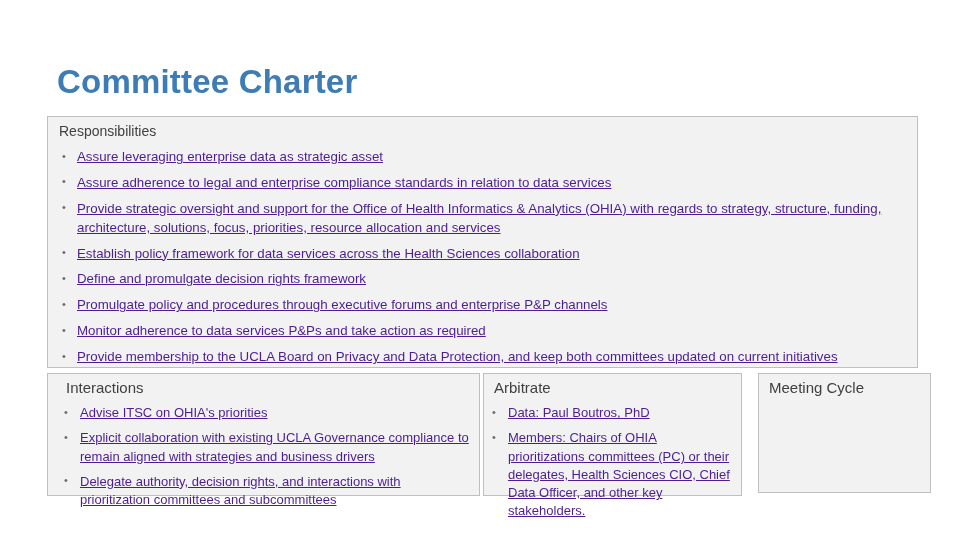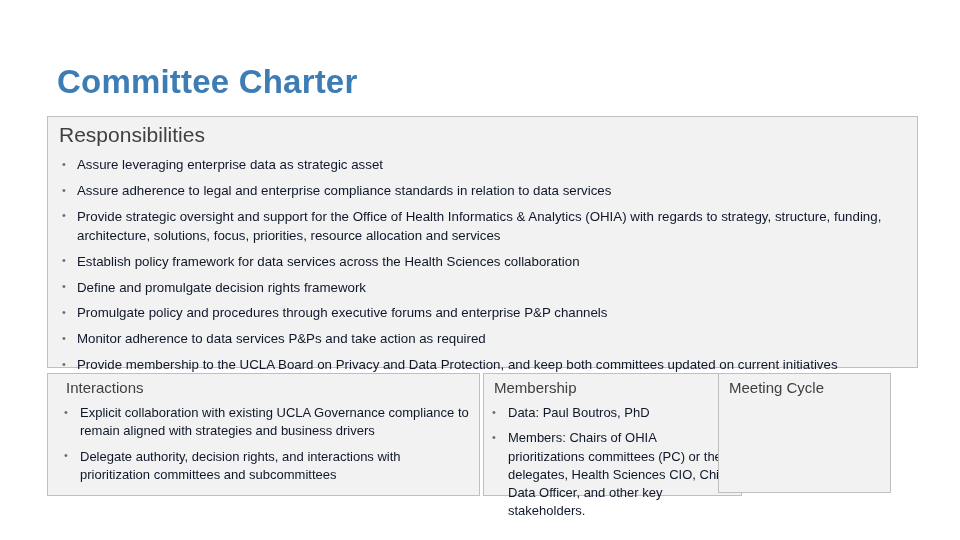--- a/index.html
+++ b/index.html
@@ -49,47 +49,48 @@
     height: 123px;
     padding-left: 8px;
   }
   .panel-membership {
     left: 483px;
     top: 373px;
     width: 259px;
     height: 123px;
   }
   .panel-meeting {
-    left: 718px;
+    left: 758px;
     top: 373px;
     width: 173px;
     height: 120px;
   }
   .panel-header {
     color: #404040;
     font-size: 15px;
     line-height: 1.15;
     padding: 5px 0 1px 10px;
   }
   .panel-responsibilities .panel-header {
-    font-size: 21px;
+    font-size: 14px;
     padding: 6px 0 2px 11px;
   }
   .bullets {
     list-style: none;
     margin: 0;
     padding: 0;
   }
   .bullet {
     position: relative;
-    color: #0f172a;
+    color: #4c1d95;
     font-size: 13.3px;
     line-height: 1.42;
     padding-left: 27px;
     margin-top: 6.5px;
+    text-decoration: underline;
   }
   .panel-responsibilities .bullet {
     padding-left: 29px;
     margin-top: 7px;
     margin-right: 12px;
   }
   .bullet::before {
     content: "\2022";
     position: absolute;
     left: 12px;
@@ -140,27 +141,28 @@
       <li class="bullet">Define and promulgate decision rights framework</li>
       <li class="bullet">Promulgate policy and procedures through executive forums and enterprise P&amp;P channels</li>
       <li class="bullet">Monitor adherence to data services P&amp;Ps and take action as required</li>
       <li class="bullet">Provide membership to the UCLA Board on Privacy and Data Protection, and keep both committees updated on current initiatives</li>
     </ul>
   </section>
 
   <section class="panel panel-interactions">
     <div class="panel-header">Interactions</div>
     <ul class="bullets">
+      <li class="bullet">Advise ITSC on OHIA's priorities</li>
       <li class="bullet">Explicit collaboration with existing UCLA Governance compliance to remain aligned with strategies and business drivers</li>
       <li class="bullet">Delegate authority, decision rights, and interactions with prioritization committees and subcommittees</li>
     </ul>
   </section>
 
   <section class="panel panel-membership">
-    <div class="panel-header">Membership</div>
+    <div class="panel-header">Arbitrate</div>
     <ul class="bullets">
       <li class="bullet">Data: Paul Boutros, PhD</li>
       <li class="bullet">Members: Chairs of OHIA prioritizations committees (PC) or their delegates, Health Sciences CIO, Chief Data Officer, and other key stakeholders.</li>
     </ul>
   </section>
 
   <section class="panel panel-meeting">
     <div class="panel-header">Meeting Cycle</div>
   </section>
 

